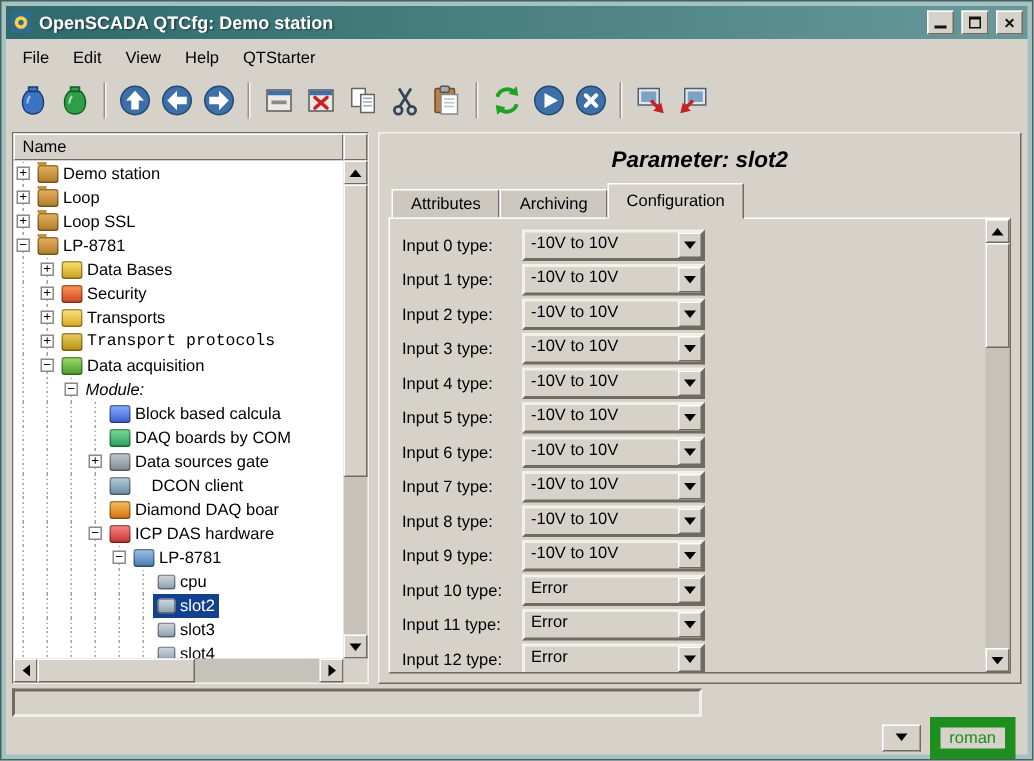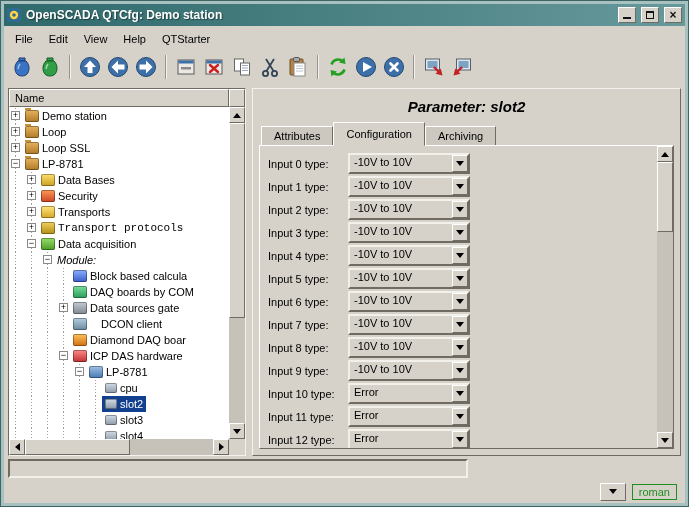--- a/index.html
+++ b/index.html
@@ -92,21 +92,21 @@
   .clabel{width:80px;flex:none;white-space:nowrap}
   .combo{width:122px;height:21px;display:flex;align-items:stretch;background:#d6d2ca;border:2px solid;border-color:#f2f0ea #6f6b63 #6f6b63 #f2f0ea}
   .combo-text{flex:1;min-width:0;padding:1px 4px;white-space:nowrap;overflow:hidden}
   .combo-btn{width:16px;flex:none;background:#d6d2ca;border:1px solid;border-color:#fff #6f6b63 #6f6b63 #fff;display:flex;align-items:center;justify-content:center}
 
   
   .bottom-row{height:22px;flex:none;padding:1px 4px}
   .bottom-field{width:460px;height:19px;background:#d6d2ca;border:2px solid;border-color:#6f6b63 #f2f0ea #f2f0ea #6f6b63}
   .statusbar{height:23px;flex:none;display:flex;align-items:center;justify-content:flex-end;gap:6px;padding:2px 8px}
   .sb-combo{width:26px;height:18px;background:#d6d2ca;border:1px solid;border-color:#fff #6f6b63 #6f6b63 #fff;display:flex;align-items:center;justify-content:center;gap:2px}
-  .sb-user{color:#1e8e1e;border:1px solid #ef4444;padding:1px 6px;white-space:nowrap}
+  .sb-user{color:#1e8e1e;border:7px solid #ef4444;padding:1px 6px;white-space:nowrap}
 </style>
 </head>
 <body>
 
 <div class="window">
 
   <div class="titlebar" style="background: linear-gradient(to right, rgb(46, 105, 107), rgb(103, 153, 155));">
     <span class="app-icon">
       <svg viewBox="0 0 14 14">
           <rect width="14" height="14" rx="2" fill="#2f6b8f"></rect>
@@ -421,22 +421,22 @@
               </div>
           </div>
           <div class="corner-box"></div>
         </div>
       </div>
 
       <div class="right-panel">
         <div class="panel-title">Parameter: slot2</div>
         <div class="tabs">
             <div class="tab">Attributes</div>
+            <div class="tab">Archiving</div>
             <div class="tab active">Configuration</div>
-            <div class="tab">Archiving</div>
           </div>
         <div class="tab-content">
           <div class="rows">
               <div class="crow">
                 <span class="clabel">Input 0 type:</span>
                 <div class="combo">
                   <span class="combo-text">-10V to 10V</span>
                   <span class="combo-btn">
                     <span class="tri tri-down"></span>
                   </span>

